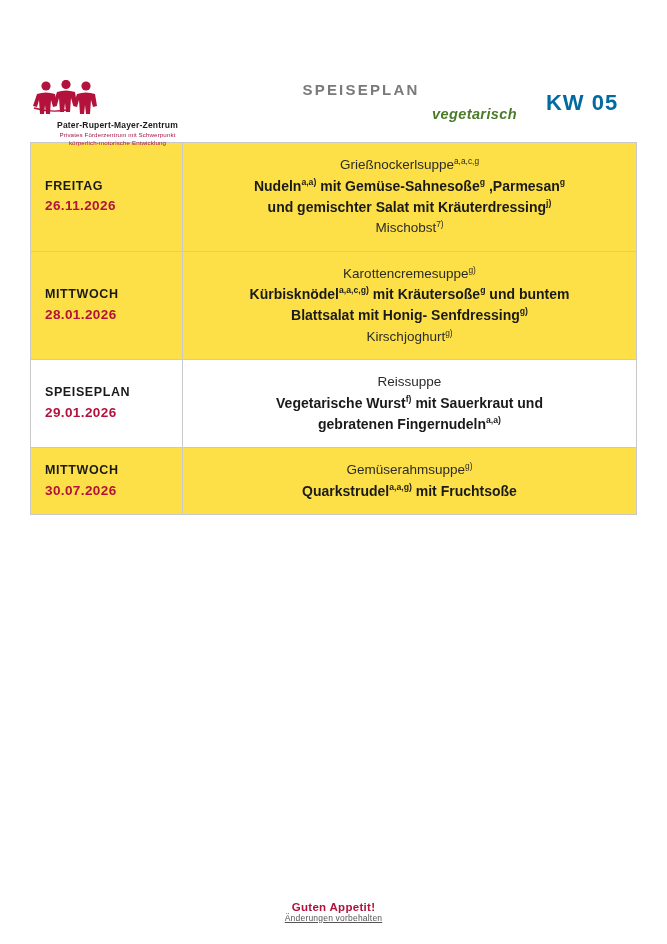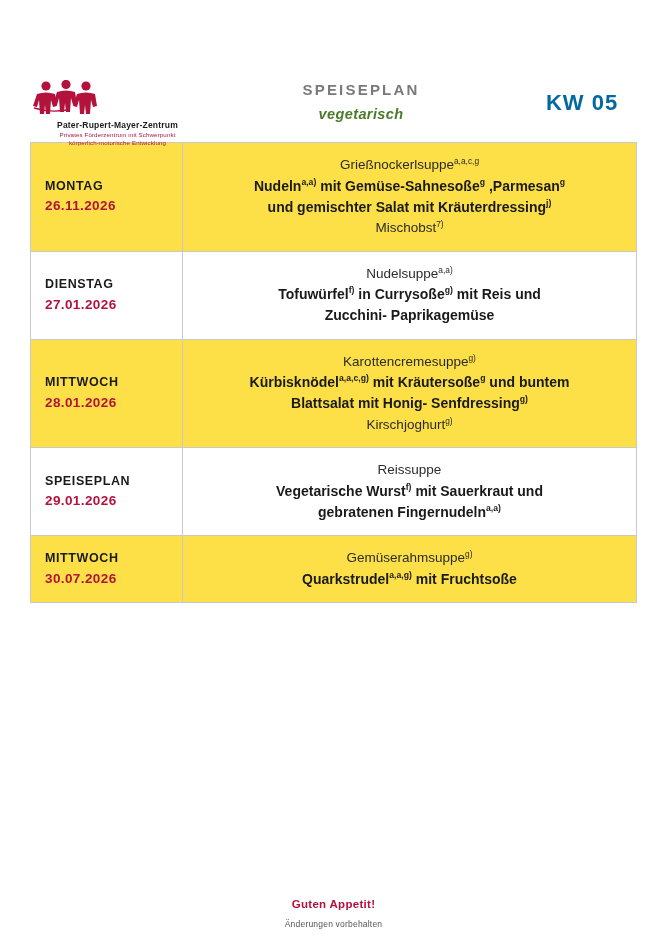--- a/index.html
+++ b/index.html
@@ -72,20 +72,21 @@
     letter-spacing: 2.2px;
     line-height: 1.1;
   }
   .title-sub {
     font-size: 14.5px;
     font-weight: bold;
     font-style: italic;
     color: #4a7a2a;
     margin-top: 7px;
     letter-spacing: 0.4px;
+    text-align: right;
   }
 
   .kw-block {
     flex: 0 0 110px;
     text-align: center;
     padding-top: 18px;
   }
   .kw-text {
     font-size: 22px;
     font-weight: bold;
@@ -156,34 +157,34 @@
     font-size: 0.62em;
     vertical-align: super;
     line-height: 0;
   }
 
   
   .footer {
     position: absolute;
     left: 0;
     right: 0;
-    bottom: 15px;
+    bottom: 21px;
     text-align: center;
   }
   .footer-main {
     font-size: 11.5px;
     font-weight: bold;
     color: #b2123c;
     letter-spacing: 0.3px;
   }
   .footer-sub {
     font-size: 8.5px;
     color: #555555;
-    margin-top: 9px;
     letter-spacing: 0.2px;
+    text-decoration: underline;
   }
 </style>
 </head>
 <body>
 
 <div class="page">
 
   <div class="header">
 
     <div class="logo-block">
@@ -215,41 +216,30 @@
     <div class="kw-block">
       <div class="kw-text">KW 05</div>
     </div>
 
   </div>
 
   <table class="menu-table">
     <tbody id="menu-body">
         <tr class="row-shaded">
           <td class="day-cell">
-            <div class="day-name">MONTAG</div>
+            <div class="day-name">FREITAG</div>
             <div class="day-date">26.11.2026</div>
           </td>
           <td class="meal-cell">
             <div class="meal-line soup">Grießnockerlsuppe<sup>a,a,c,g</sup></div>
             <div class="meal-line main">Nudeln<sup>a,a)</sup> mit Gemüse-Sahnesoße<sup>g</sup> ,Parmesan<sup>g</sup></div>
             <div class="meal-line main">und gemischter Salat mit Kräuterdressing<sup>j)</sup></div>
             <div class="meal-line dessert">Mischobst<sup>7)</sup></div>
           </td>
         </tr>
-        <tr class="row-plain">
-          <td class="day-cell">
-            <div class="day-name">DIENSTAG</div>
-            <div class="day-date">27.01.2026</div>
-          </td>
-          <td class="meal-cell">
-            <div class="meal-line soup">Nudelsuppe<sup>a,a)</sup></div>
-            <div class="meal-line main">Tofuwürfel<sup>f)</sup> in Currysoße<sup>g)</sup> mit Reis und</div>
-            <div class="meal-line main">Zucchini- Paprikagemüse</div>
-          </td>
-        </tr>
         <tr class="row-shaded">
           <td class="day-cell">
             <div class="day-name">MITTWOCH</div>
             <div class="day-date">28.01.2026</div>
           </td>
           <td class="meal-cell">
             <div class="meal-line soup">Karottencremesuppe<sup>g)</sup></div>
             <div class="meal-line main">Kürbisknödel<sup>a,a,c,g)</sup> mit Kräutersoße<sup>g</sup> und buntem</div>
             <div class="meal-line main">Blattsalat mit Honig- Senfdressing<sup>g)</sup></div>
             <div class="meal-line dessert">Kirschjoghurt<sup>g)</sup></div>

